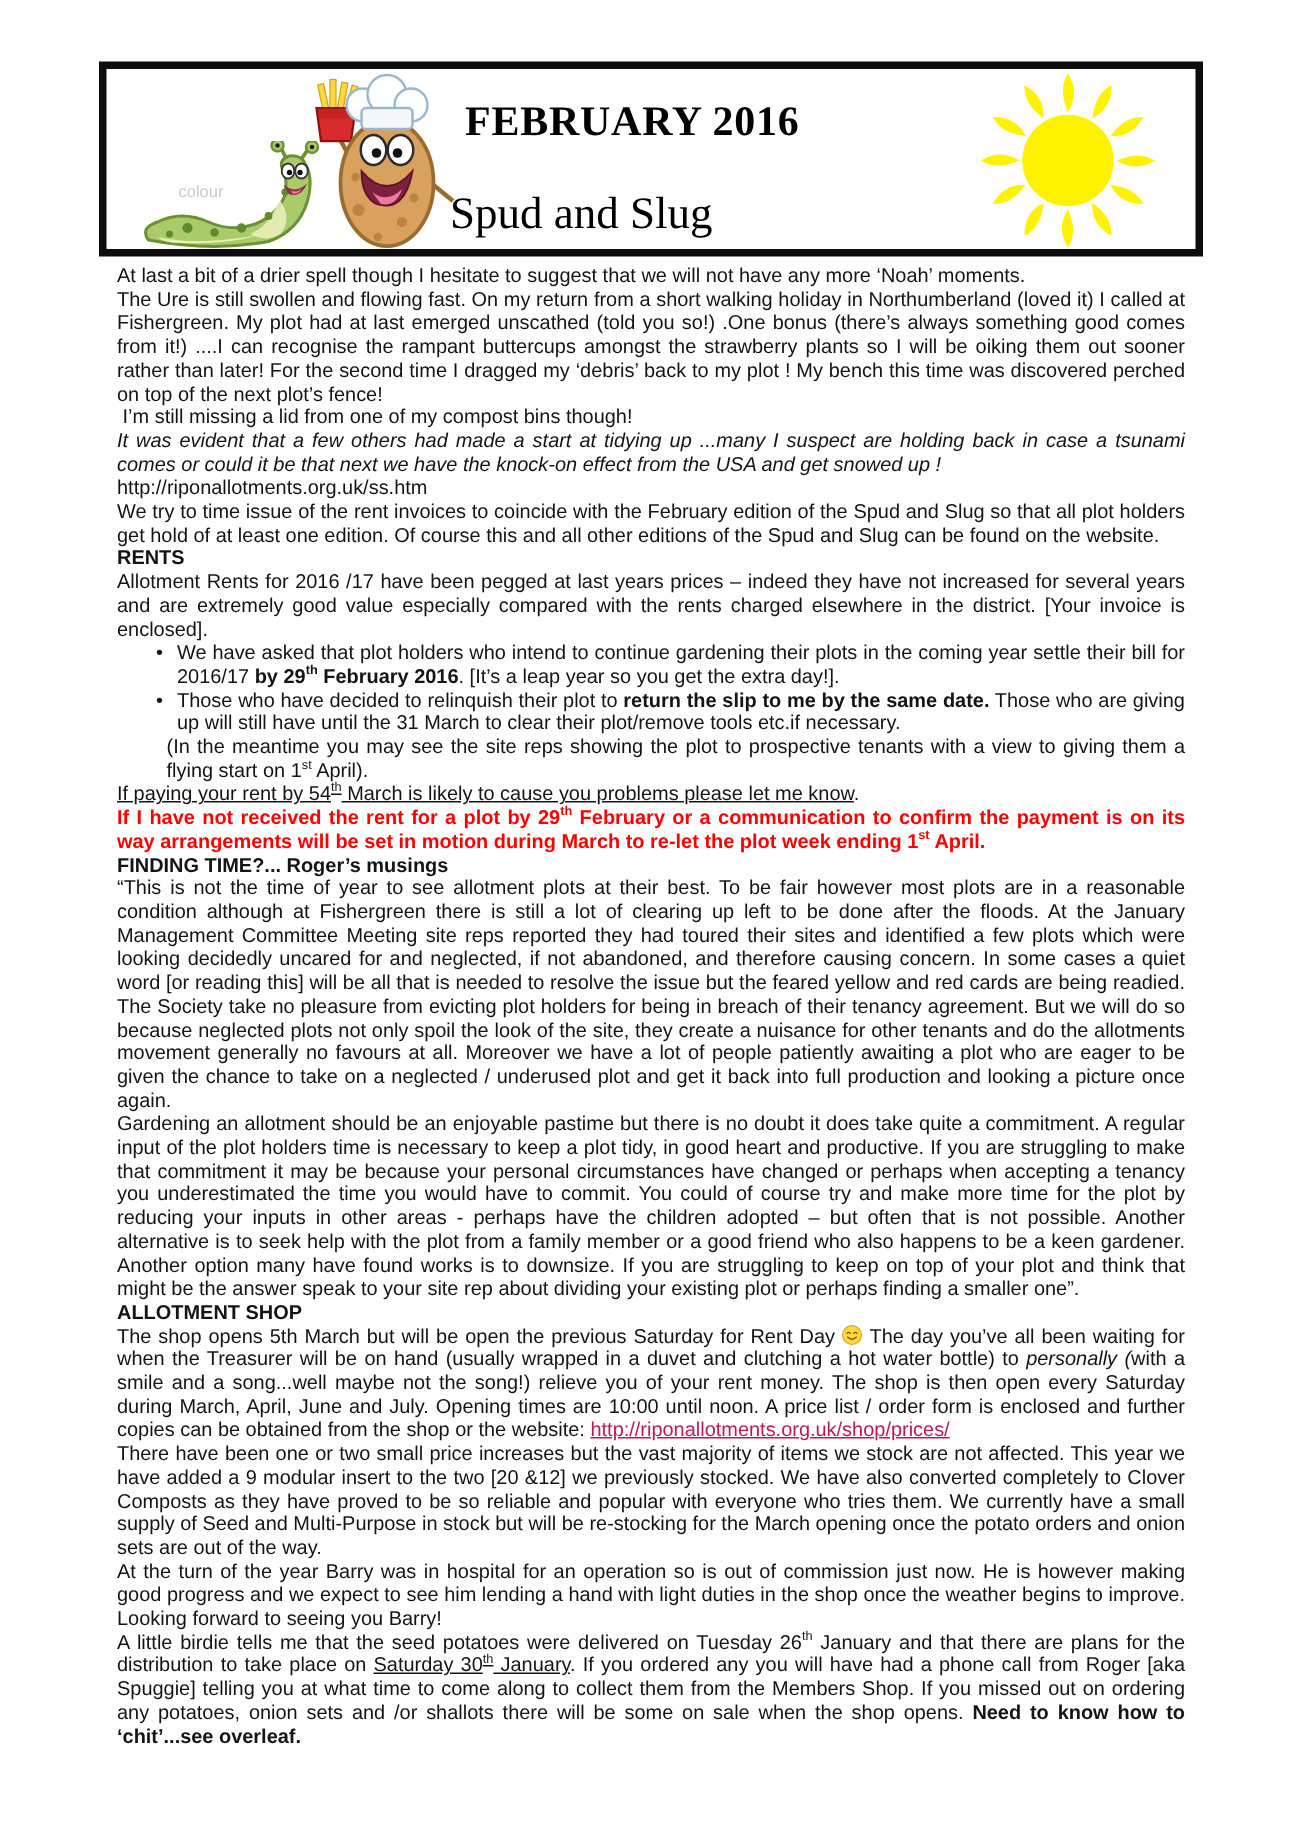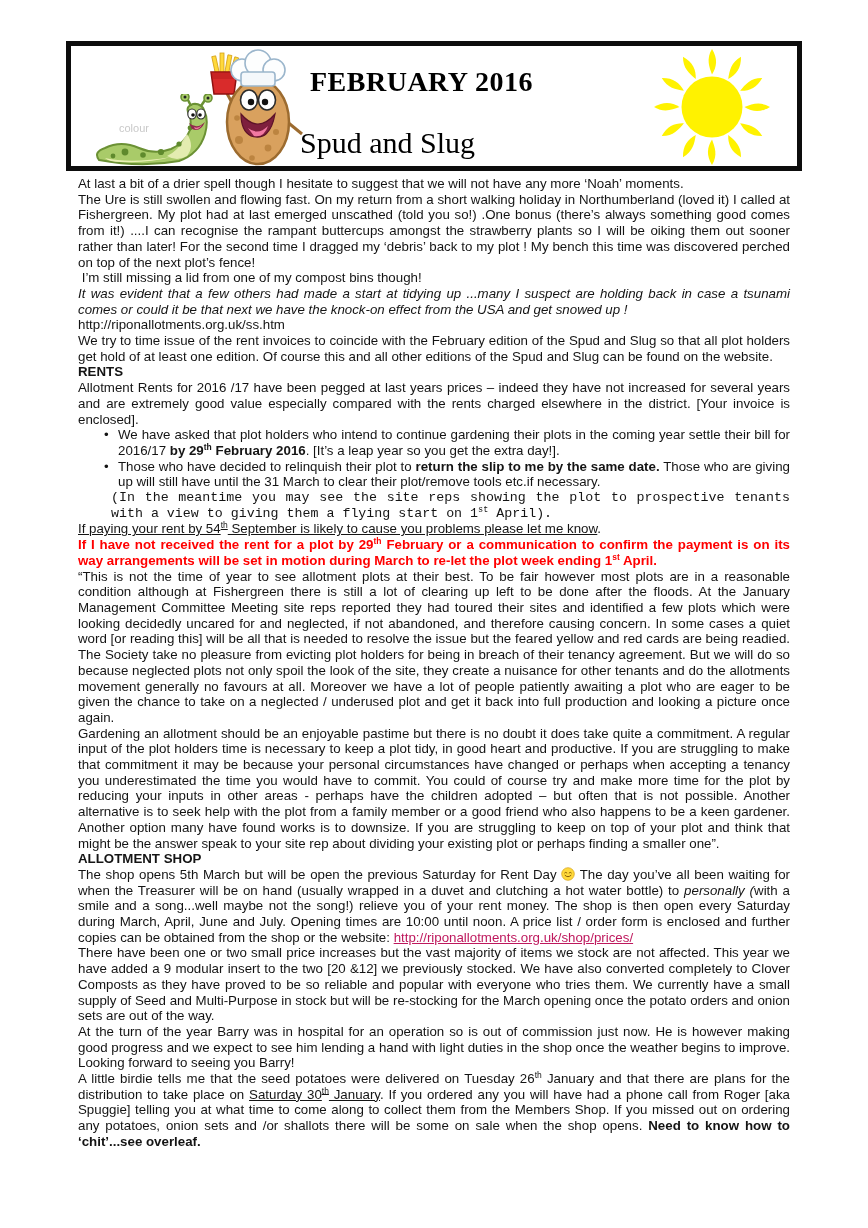--- a/index.html
+++ b/index.html
@@ -18,21 +18,21 @@
   .slug-img{position:absolute;left:20px;top:48px;width:148px;height:74px;}
   .spud-img{position:absolute;left:137px;top:2px;width:100px;height:118px;}
   .sun-img{position:absolute;left:582px;top:2px;width:118px;height:118px;}
   
   .doc{position:absolute;left:78px;top:176px;width:712px;
        font-size:13.3px;line-height:15.7px;color:#141414;}
   .para{margin:0;}
   .just{text-align:justify;}
   .bullet{position:relative;padding-left:40px;}
   .bullet::before{content:"\2022";position:absolute;left:26px;top:0;}
-  .indent{padding-left:33px;font-family:Liberation Mono, monospace;}
+  .indent{padding-left:33px;}
   .b{font-weight:bold;}
   .i{font-style:italic;}
   .u{text-decoration:underline;}
   .red{color:#FF0000;}
   .sup{vertical-align:super;font-size:8.5px;line-height:0;}
   a.link{color:#be185d;text-decoration:underline;cursor:pointer;}
   .emoji{display:inline-block;vertical-align:-2px;line-height:0;}
 </style>
 </head>
 <body>
@@ -127,22 +127,23 @@
       <div class="para just"><span class="">The Ure is still swollen and flowing fast.  On my return from a short walking holiday in Northumberland (loved it) I called at Fishergreen.  My plot had at last emerged unscathed (told you so!) .One bonus (there’s always something good comes from it!) ....I can recognise the rampant buttercups amongst the strawberry plants so I will be oiking them out sooner rather than later!  For the second time I dragged my ‘debris’ back to my plot ! My bench this time was discovered perched on top of   the next plot’s fence!</span></div>
       <div class="para"><span class="">&nbsp;I’m still missing a lid from one of my compost bins though!</span></div>
       <div class="para just"><span class="i">It was evident that a few others had made a start at tidying up ...many I suspect are holding back in case a tsunami comes or could it be that next we have the knock-on effect from the USA and get snowed up !</span></div>
       <div class="para"><span class="">http://riponallotments.org.uk/ss.htm</span></div>
       <div class="para just"><span class="">We try to time issue of the rent invoices to coincide with the February edition of the Spud and Slug so that all plot holders get hold of at least one edition.  Of course this and all other editions of the Spud and Slug can be found on the website.</span></div>
       <div class="para"><span class="b">RENTS</span></div>
       <div class="para just"><span class="">Allotment Rents for 2016 /17 have been pegged at last years prices – indeed they have not increased for several years and are extremely good value especially compared with the rents charged elsewhere in the district.  [Your invoice is enclosed].</span></div>
       <div class="para bullet just"><span class="">We have asked that plot holders who intend to continue gardening their plots in the coming year settle their bill for 2016/17 </span><span class="b">by 29</span><span class="b sup">th</span><span class="b"> February 2016</span><span class="">. [It’s a leap year so you get the extra day!].</span></div>
       <div class="para bullet just"><span class=""> Those who have decided to relinquish their plot to </span><span class="b">return the slip to me by the same date.</span><span class="">  Those who are giving up will still have until the 31 March to clear their plot/remove tools etc.if necessary.</span></div>
       <div class="para indent just"><span class="">(In the meantime you may see the site reps showing the plot to prospective tenants with a view to giving them a flying start on 1</span><span class="sup">st</span><span class=""> April).</span></div>
-      <div class="para"><span class="u">If paying your rent by 54</span><span class="u sup">th</span><span class="u"> September is likely to cause you problems please let me know</span><span class="">.</span></div>
+      <div class="para"><span class="u">If paying your rent by 54</span><span class="u sup">th</span><span class="u"> March is likely to cause you problems please let me know</span><span class="">.</span></div>
       <div class="para just"><span class="b red">If I have not received the rent for a plot by 29</span><span class="b red sup">th</span><span class="b red"> February or a communication to confirm the payment is on its way arrangements will be set in motion during March to re-let the plot week ending 1</span><span class="b red sup">st</span><span class="b red"> April.</span></div>
+      <div class="para"><span class="b">FINDING TIME?... Roger’s musings</span></div>
       <div class="para just"><span class="">“This is not the time of year to see allotment plots at their best.  To be fair however most plots are in a reasonable condition although at Fishergreen&nbsp;there is still a lot of clearing up left to be done after the floods.   At the January Management Committee Meeting site reps reported they had toured their sites and identified a few plots which were looking decidedly uncared for and neglected, if not abandoned, and therefore causing concern.  In some cases a quiet word [or reading this] will be all that is needed to resolve the issue but the feared yellow and red cards are being readied.   The Society take no pleasure from evicting plot holders for being in breach of their tenancy agreement.  But we will do so because neglected plots not only spoil the look of the site, they create a nuisance for other tenants and do the allotments movement generally no favours at all.  Moreover we have a lot of people patiently awaiting a plot who are eager to be given the chance to take on a neglected / underused plot and get it back into full production and looking a picture once again.</span></div>
       <div class="para just"><span class="">Gardening an allotment should be an enjoyable pastime but there is no doubt it does take quite a commitment.  A regular input of the plot holders time is necessary to keep a plot tidy, in good heart and productive.  If you are struggling to make that commitment it may be because your personal circumstances have changed or perhaps when accepting a tenancy you underestimated the time you would have to commit.  You could of course try and make more time for the plot by reducing your inputs in other areas - perhaps have the children adopted – but often that is not possible.  Another alternative is to seek help with the plot from a family member or a good friend who also happens to be a keen gardener.  Another option many have found works is to downsize.  If you are struggling to keep on top of your plot and think that might be the answer speak to your site rep about dividing your existing plot or perhaps finding a smaller one”.</span></div>
       <div class="para"><span class="b">ALLOTMENT SHOP</span></div>
       <div class="para just"><span class="">The shop opens 5th March but will be open the previous Saturday for Rent Day </span><span class="emoji"><svg viewBox="0 0 20 20" width="14" height="14">
             <circle cx="10" cy="10" r="9" fill="#FFD93B" stroke="#D4A017" stroke-width="1"></circle>
             <path d="M5.2 8.4 Q6.8 6.4 8.4 8.4" fill="none" stroke="#7a4e00" stroke-width="1.2" stroke-linecap="round"></path>
             <path d="M11.6 8.4 Q13.2 6.4 14.8 8.4" fill="none" stroke="#7a4e00" stroke-width="1.2" stroke-linecap="round"></path>
             <path d="M5.8 12 Q10 16 14.2 12" fill="none" stroke="#7a4e00" stroke-width="1.3" stroke-linecap="round"></path>
           </svg></span><span class=""> The day you’ve all been waiting for when the Treasurer will be on hand (usually wrapped in a duvet and clutching a hot water bottle) to </span><span class="i">personally (</span><span class="">with a smile and a song...well maybe not the song!) relieve you of your rent money.  The shop is then open every Saturday during March, April, June and July.  Opening times are 10:00 until noon.  A price list / order form is enclosed and further copies can be obtained from the shop or the website: </span><a href="#" class="link">http://riponallotments.org.uk/shop/prices/</a></div>
       <div class="para just"><span class="">There have been one or two small price increases but the vast majority of items we stock are not affected.  This year we have added a 9 modular insert to the two [20 &amp;12] we previously stocked.  We have also converted completely to Clover Composts as they have proved to be so reliable and popular with everyone who tries them.  We currently have a small supply of Seed and Multi-Purpose in stock but will be re-stocking for the March opening once the potato orders and onion sets are out of the way.</span></div>

